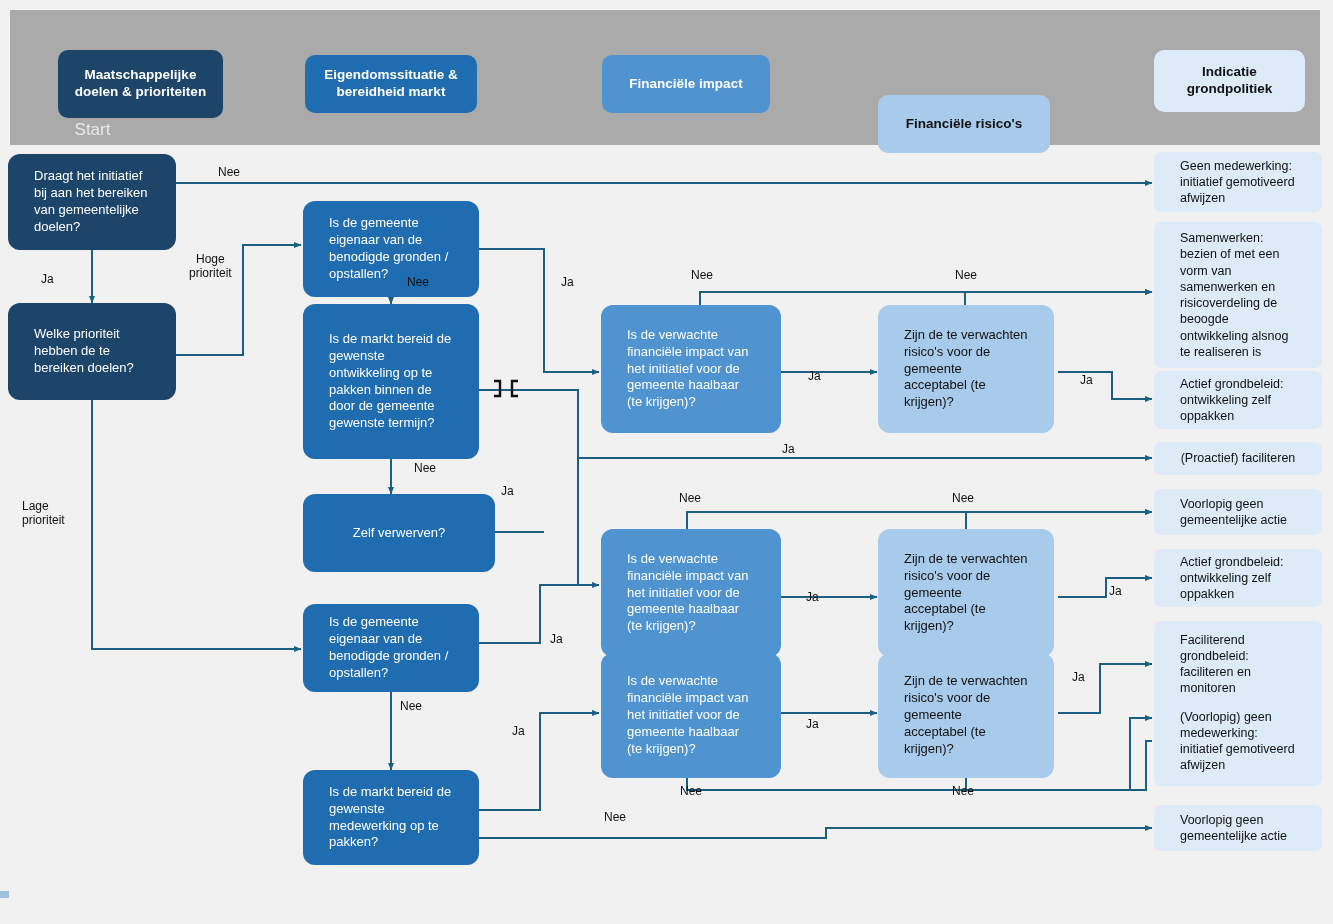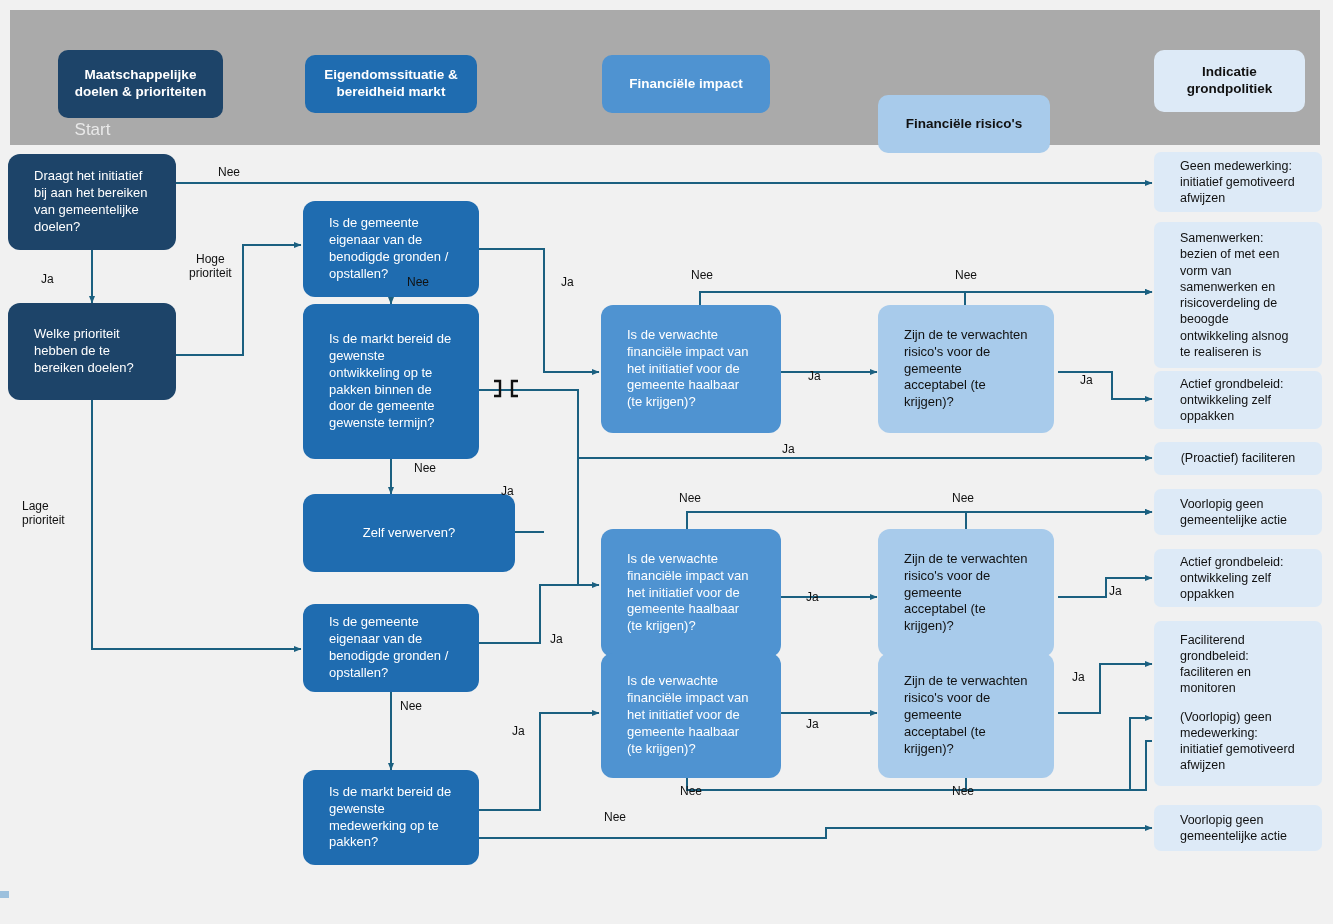--- a/index.html
+++ b/index.html
@@ -132,21 +132,21 @@
 
       <path d="M478,838 L826,838 L826,828 L1152,828"></path>
     </g>
   </svg>
 
   <div class="node navy" style="left:8px;top:154px;width:168px;height:96px;">Draagt het initiatief bij aan het bereiken van gemeentelijke doelen?</div>
   <div class="node navy" style="left:8px;top:303px;width:168px;height:97px;">Welke prioriteit hebben de te bereiken doelen?</div>
 
   <div class="node blue" style="left:303px;top:201px;width:176px;height:96px;">Is de gemeente eigenaar van de benodigde gronden / opstallen?</div>
   <div class="node blue" style="left:303px;top:304px;width:176px;height:155px;">Is de markt bereid de gewenste ontwikkeling op te pakken binnen de door de gemeente gewenste termijn?</div>
-  <div class="node blue" style="left:303px;top:494px;width:212px;height:78px;">Zelf verwerven?</div>
+  <div class="node blue" style="left:303px;top:494px;width:192px;height:78px;">Zelf verwerven?</div>
   <div class="node blue" style="left:303px;top:604px;width:176px;height:88px;">Is de gemeente eigenaar van de benodigde gronden / opstallen?</div>
   <div class="node blue" style="left:303px;top:770px;width:176px;height:95px;">Is de markt bereid de gewenste medewerking op te pakken?</div>
 
   <div class="node mid" style="left:601px;top:305px;width:180px;height:128px;">Is de verwachte financiële impact van het initiatief voor de gemeente haalbaar (te krijgen)?</div>
   <div class="node mid" style="left:601px;top:529px;width:180px;height:128px;">Is de verwachte financiële impact van het initiatief voor de gemeente haalbaar (te krijgen)?</div>
   <div class="node mid" style="left:601px;top:653px;width:180px;height:125px;">Is de verwachte financiële impact van het initiatief voor de gemeente haalbaar (te krijgen)?</div>
 
   <div class="node pale" style="left:878px;top:305px;width:176px;height:128px;">Zijn de te verwachten risico's voor de gemeente acceptabel (te krijgen)?</div>
   <div class="node pale" style="left:878px;top:529px;width:176px;height:128px;">Zijn de te verwachten risico's voor de gemeente acceptabel (te krijgen)?</div>
   <div class="node pale" style="left:878px;top:653px;width:176px;height:125px;">Zijn de te verwachten risico's voor de gemeente acceptabel (te krijgen)?</div>

